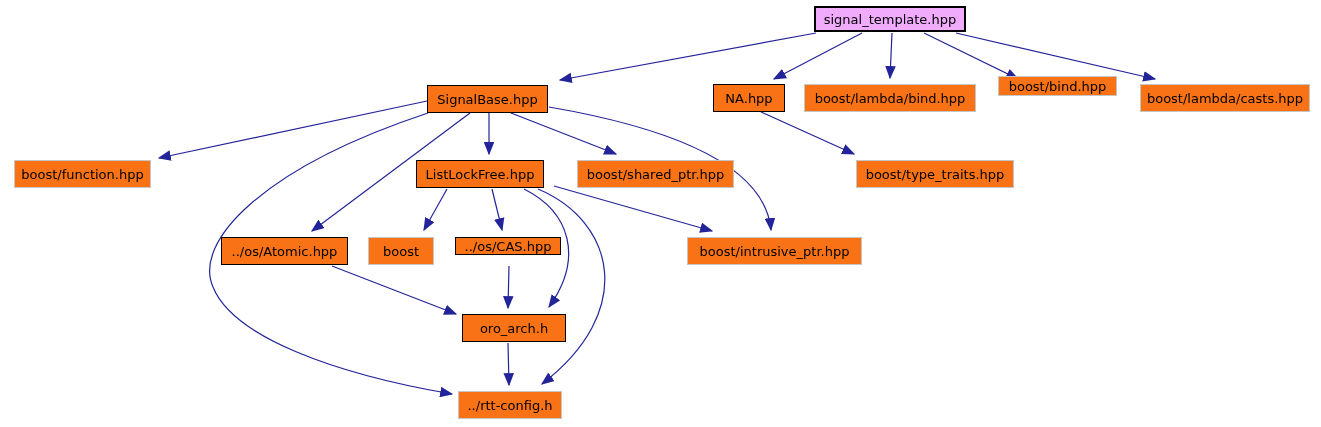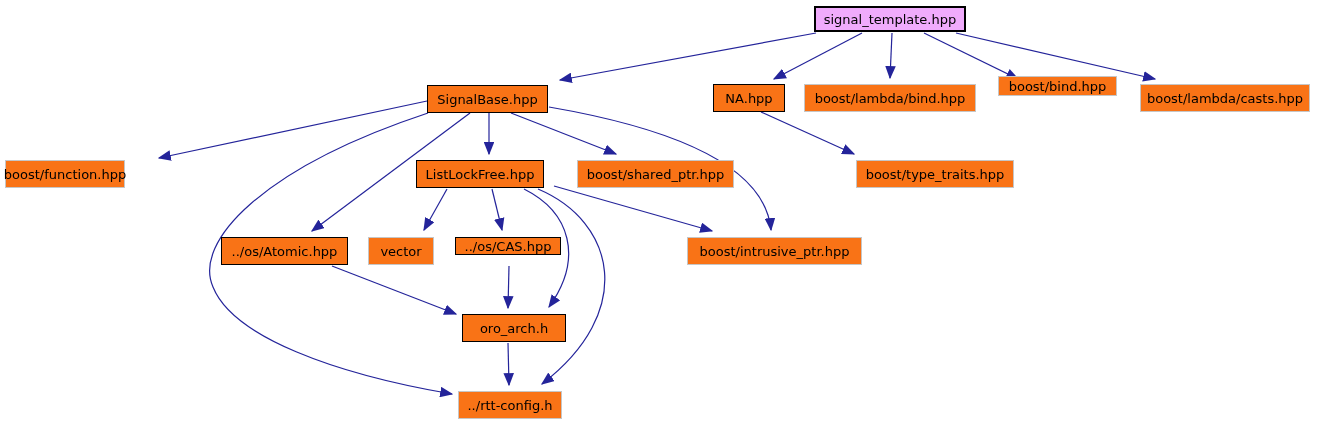--- a/index.html
+++ b/index.html
@@ -64,31 +64,31 @@
   <div class="node" style="left:427px;top:85px;width:121px;height:28px">SignalBase.hpp</div>
 
   <div class="node" style="left:713px;top:84px;width:72px;height:28px">NA.hpp</div>
 
   <div class="node external" style="left:804px;top:84px;width:172px;height:28px">boost/lambda/bind.hpp</div>
 
   <div class="node external" style="left:998px;top:76px;width:119px;height:20px">boost/bind.hpp</div>
 
   <div class="node external" style="left:1140px;top:84px;width:170px;height:28px">boost/lambda/casts.hpp</div>
 
-  <div class="node external" style="left:5px;top:160px;width:120px;height:28px">boost/function.hpp</div>
+  <div class="node external" style="left:14px;top:160px;width:137px;height:28px">boost/function.hpp</div>
 
   <div class="node" style="left:416px;top:160px;width:128px;height:28px">ListLockFree.hpp</div>
 
   <div class="node external" style="left:577px;top:160px;width:157px;height:28px">boost/shared_ptr.hpp</div>
 
   <div class="node external" style="left:856px;top:160px;width:158px;height:28px">boost/type_traits.hpp</div>
 
   <div class="node" style="left:221px;top:237px;width:127px;height:28px">../os/Atomic.hpp</div>
 
-  <div class="node external" style="left:368px;top:237px;width:66px;height:28px">vector</div>
+  <div class="node external" style="left:368px;top:237px;width:66px;height:28px">boost</div>
 
   <div class="node" style="left:455px;top:237px;width:106px;height:18px">../os/CAS.hpp</div>
 
   <div class="node external" style="left:687px;top:237px;width:175px;height:28px">boost/intrusive_ptr.hpp</div>
 
   <div class="node" style="left:462px;top:314px;width:104px;height:28px">oro_arch.h</div>
 
   <div class="node external" style="left:458px;top:391px;width:104px;height:28px">../rtt-config.h</div>
 
 </div>

